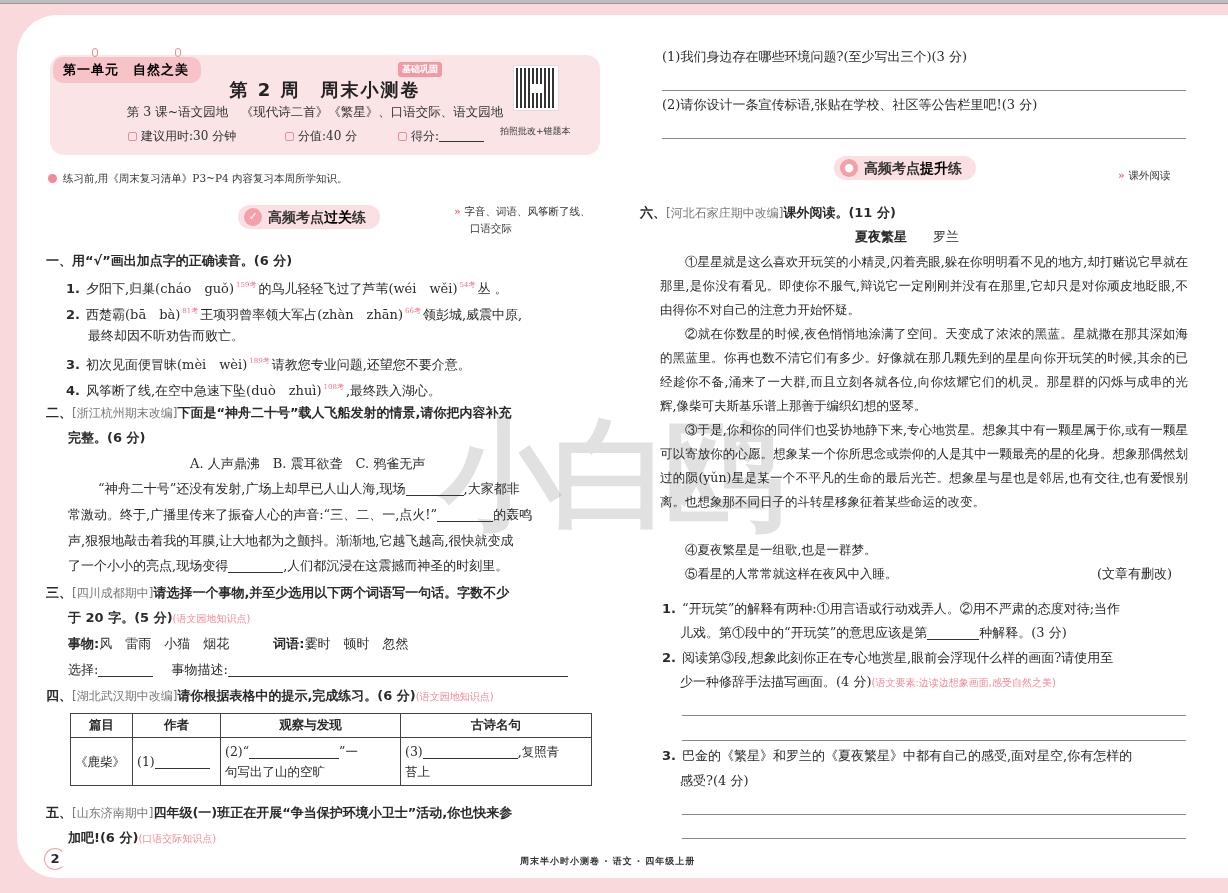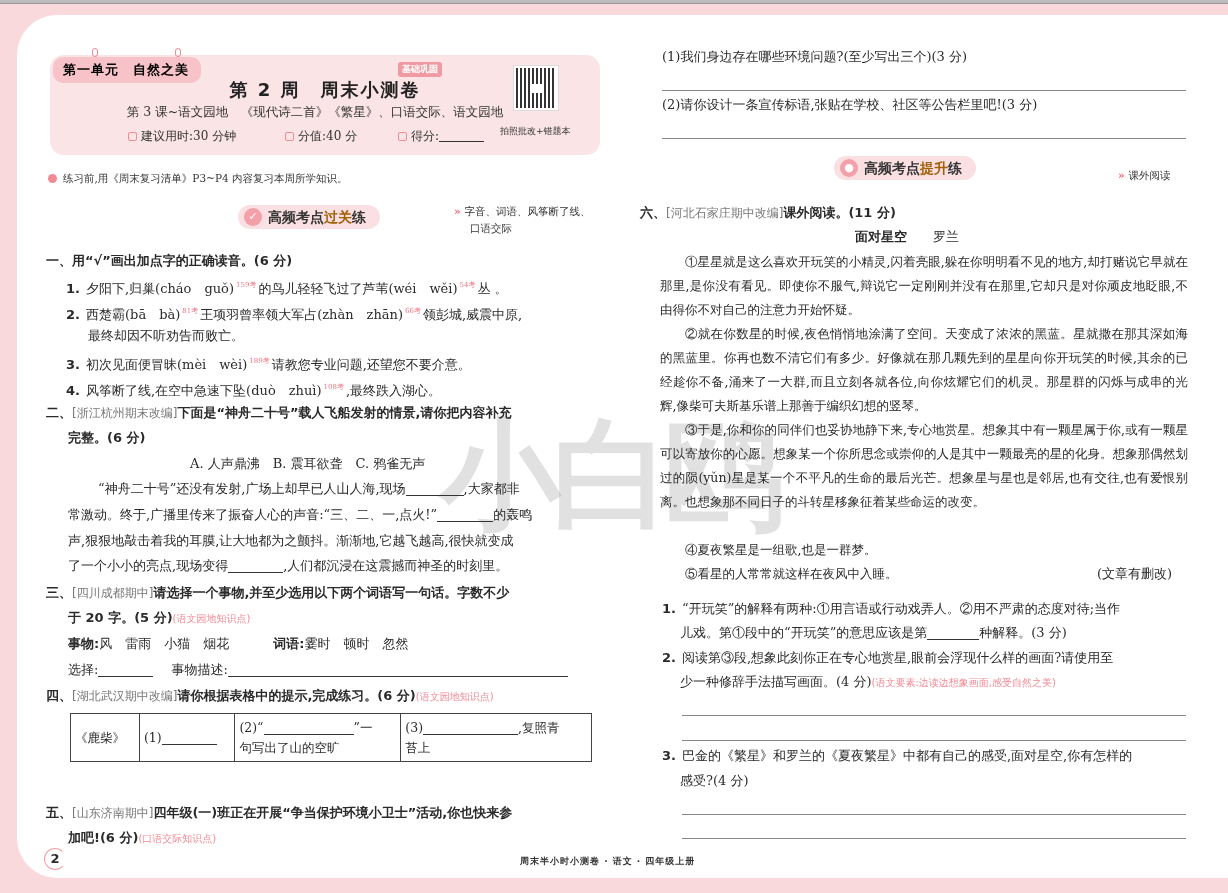--- a/index.html
+++ b/index.html
@@ -61,21 +61,21 @@
   .tip { position: absolute; left: 48px; top: 172px; font-size: 10.5px; color: #333; }
   .tip-dot { display: inline-block; width: 9px; height: 9px; border-radius: 50%; background: #f08a94; margin-right: 6px; vertical-align: -1px; }
 
   
   .pill {
     position: absolute; height: 24px; border-radius: 12px; background: #fbe0e3;
     font-family: "DejaVu Sans", sans-serif; font-weight: bold; font-size: 14px; color: #333;
     line-height: 24px; padding: 0 14px 0 30px;
   }
   .pill .pill-ico { position: absolute; left: 6px; top: 3px; width: 18px; height: 18px; border-radius: 50%; background: #f3a0a8; color: #fff; font-size: 11px; line-height: 18px; text-align: center; }
-  .pill .hl { color: #a16207; }
+  .pill .hl { color: #000000; }
   .side-note { position: absolute; font-size: 10.5px; color: #333; line-height: 17px; }
   .side-note .arr { color: #f06a78; font-weight: bold; margin-right: 4px; }
 
   .q { position: absolute; font-size: 13px; line-height: 22px; color: #2a2a2a; }
   .q b, .qh { font-family: "DejaVu Sans", sans-serif; font-weight: bold; }
   .src { color: #777; font-family: "DejaVu Sans", sans-serif; font-weight: normal; font-size: 12px; }
   .pink { color: #f28a96; font-family: "DejaVu Sans", sans-serif; font-weight: normal; font-size: 10px; }
   .num { font-family: "DejaVu Sans", sans-serif; font-weight: bold; margin-right: 6px; }
   .sup { font-size: 7px; color: #f07a86; vertical-align: 6px; margin: 0 2px; }
   .blank { display: inline-block; border-bottom: 1px solid #333; height: 14px; vertical-align: -3px; }
@@ -185,20 +185,26 @@
 <div class="q" style="left:68px;top:659px;width:530px">
   <span>选择:</span><span class="blank" style="width:55px"></span>
   <span style="margin-left:14px">事物描述:</span><span class="blank" style="width:340px"></span>
 </div>
 
 <div class="q" style="left:46px;top:685px">
   <span class="qh">四、</span><span class="src">[湖北武汉期中改编]</span><span class="qh">请你根据表格中的提示,完成练习。(6 分)</span><span class="pink">(语文园地知识点)</span>
 </div>
 <table class="poem">
   <tbody>
+      <tr>
+    <th style="width:62px">篇目</th>
+    <th style="width:88px">作者</th>
+    <th style="width:180px">观察与发现</th>
+    <th>古诗名句</th>
+  </tr>
   <tr>
     <td>《鹿柴》</td>
     <td><span>(1)</span><span class="blank" style="width:55px"></span></td>
     <td><span>(2)“</span><span class="blank" style="width:90px"></span><span>”一</span><br><span>句写出了山的空旷</span></td>
     <td><span>(3)</span><span class="blank" style="width:95px"></span><span>,复照青</span><br><span>苔上</span></td>
   </tr>
 </tbody>
   </table>
 
 <div class="q" style="left:46px;top:802px">
@@ -217,21 +223,21 @@
   <span class="pill-ico">●</span><span>高频考点</span><span class="hl">提升</span><span>练</span>
 </div>
 <div class="side-note" style="left:1118px;top:167px">
   <span class="arr">»</span><span>课外阅读</span>
 </div>
 
 <div class="q" style="left:640px;top:202px">
   <span class="qh">六、</span><span class="src">[河北石家庄期中改编]</span><span class="qh">课外阅读。(11 分)</span>
 </div>
 <div class="q" style="left:855px;top:226px">
-  <span class="qh">面对星空</span><span style="margin-left:26px">罗兰</span>
+  <span class="qh">夏夜繁星</span><span style="margin-left:26px">罗兰</span>
 </div>
 <div class="para" style="top:250px;text-indent:2em">①星星就是这么喜欢开玩笑的小精灵,闪着亮眼,躲在你明明看不见的地方,却打赌说它早就在那里,是你没有看见。即使你不服气,辩说它一定刚刚并没有在那里,它却只是对你顽皮地眨眼,不由得你不对自己的注意力开始怀疑。</div>
 <div class="para" style="top:322px;text-indent:2em">②就在你数星的时候,夜色悄悄地涂满了空间。天变成了浓浓的黑蓝。星就撒在那其深如海的黑蓝里。你再也数不清它们有多少。好像就在那几颗先到的星星向你开玩笑的时候,其余的已经趁你不备,涌来了一大群,而且立刻各就各位,向你炫耀它们的机灵。那星群的闪烁与成串的光辉,像柴可夫斯基乐谱上那善于编织幻想的竖琴。</div>
 <div class="para" style="top:418px;text-indent:2em">③于是,你和你的同伴们也妥协地静下来,专心地赏星。想象其中有一颗星属于你,或有一颗星可以寄放你的心愿。想象某一个你所思念或崇仰的人是其中一颗最亮的星的化身。想象那偶然划过的陨(yǔn)星是某一个不平凡的生命的最后光芒。想象星与星也是邻居,也有交往,也有爱恨别离。也想象那不同日子的斗转星移象征着某些命运的改变。</div>
 <div class="para" style="top:538px;text-indent:2em">④夏夜繁星是一组歌,也是一群梦。</div>
 <div class="para" style="top:562px;text-indent:2em">⑤看星的人常常就这样在夜风中入睡。</div>
 <div class="q" style="left:1097px;top:563px">(文章有删改)</div>
 
 <div class="q" style="left:662px;top:598px;width:526px">
   <span class="num">1.</span><span>“开玩笑”的解释有两种:①用言语或行动戏弄人。②用不严肃的态度对待;当作</span>

